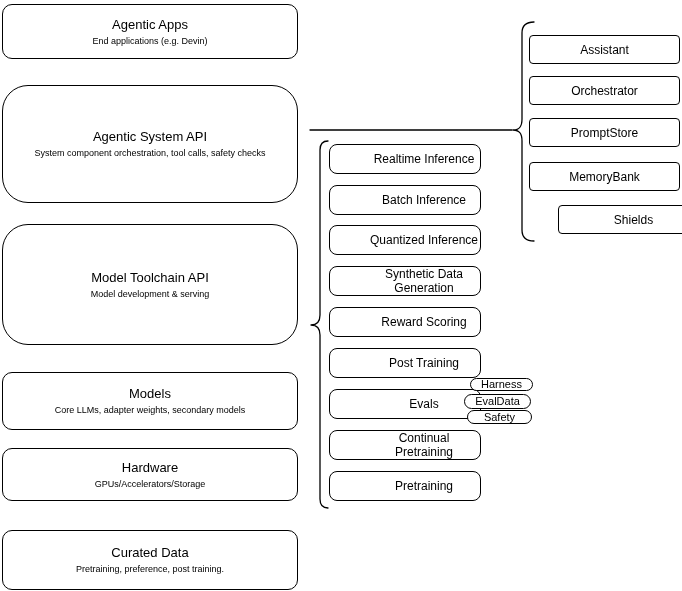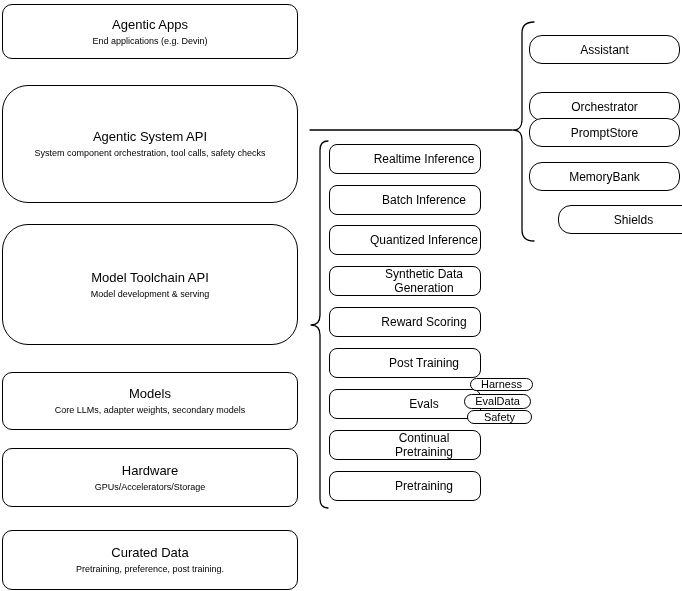--- a/index.html
+++ b/index.html
@@ -55,21 +55,21 @@
     padding-left: 38px;
   }
   
   .rbox {
     position: absolute;
     left: 529px;
     width: 151px;
     height: 29px;
     box-sizing: border-box;
     border: 1.3px solid #000;
-    border-radius: 13px;
+    border-radius: 4px;
     background: #fff;
     display: flex;
     align-items: center;
     justify-content: center;
     font-size: 12px;
     text-align: center;
   }
   
   .pill {
     position: absolute;
@@ -109,21 +109,21 @@
   <div class="lbox r26" style="top:224px; height:121px;">
     <div class="ltitle">Model Toolchain API</div>
     <div class="lsub">Model development &amp; serving</div>
   </div>
 
   <div class="lbox r10" style="top:372px; height:58px;">
     <div class="ltitle">Models</div>
     <div class="lsub">Core LLMs, adapter weights, secondary models</div>
   </div>
 
-  <div class="lbox r10" style="top:448px; height:59px;">
+  <div class="lbox r10" style="top:448px; height:53px;">
     <div class="ltitle">Hardware</div>
     <div class="lsub">GPUs/Accelerators/Storage</div>
   </div>
 
   <div class="lbox r10" style="top:530px; height:60px;">
     <div class="ltitle">Curated Data</div>
     <div class="lsub">Pretraining, preference, post training.</div>
   </div>
 
   <div class="mbox" style="top:144px;">Realtime Inference</div>
@@ -134,18 +134,18 @@
   <div class="mbox" style="top:348px;">Post Training</div>
   <div class="mbox" style="top:389px;">Evals</div>
   <div class="mbox" style="top:430px;">Continual Pretraining</div>
   <div class="mbox" style="top:471px;">Pretraining</div>
 
   <div class="pill" style="left:470px; top:378px; width:63px; height:13px;">Harness</div>
   <div class="pill" style="left:464px; top:394px; width:67px; height:15px;">EvalData</div>
   <div class="pill" style="left:467px; top:410px; width:65px; height:14px;">Safety</div>
 
   <div class="rbox" style="top:35px;">Assistant</div>
-  <div class="rbox" style="top:92px;">Orchestrator</div>
+  <div class="rbox" style="top:76px;">Orchestrator</div>
   <div class="rbox" style="top:118px;">PromptStore</div>
   <div class="rbox" style="top:162px;">MemoryBank</div>
   <div class="rbox" style="top:205px;margin-left:29px;">Shields</div>
 
 </div>
 
 </body></html>

